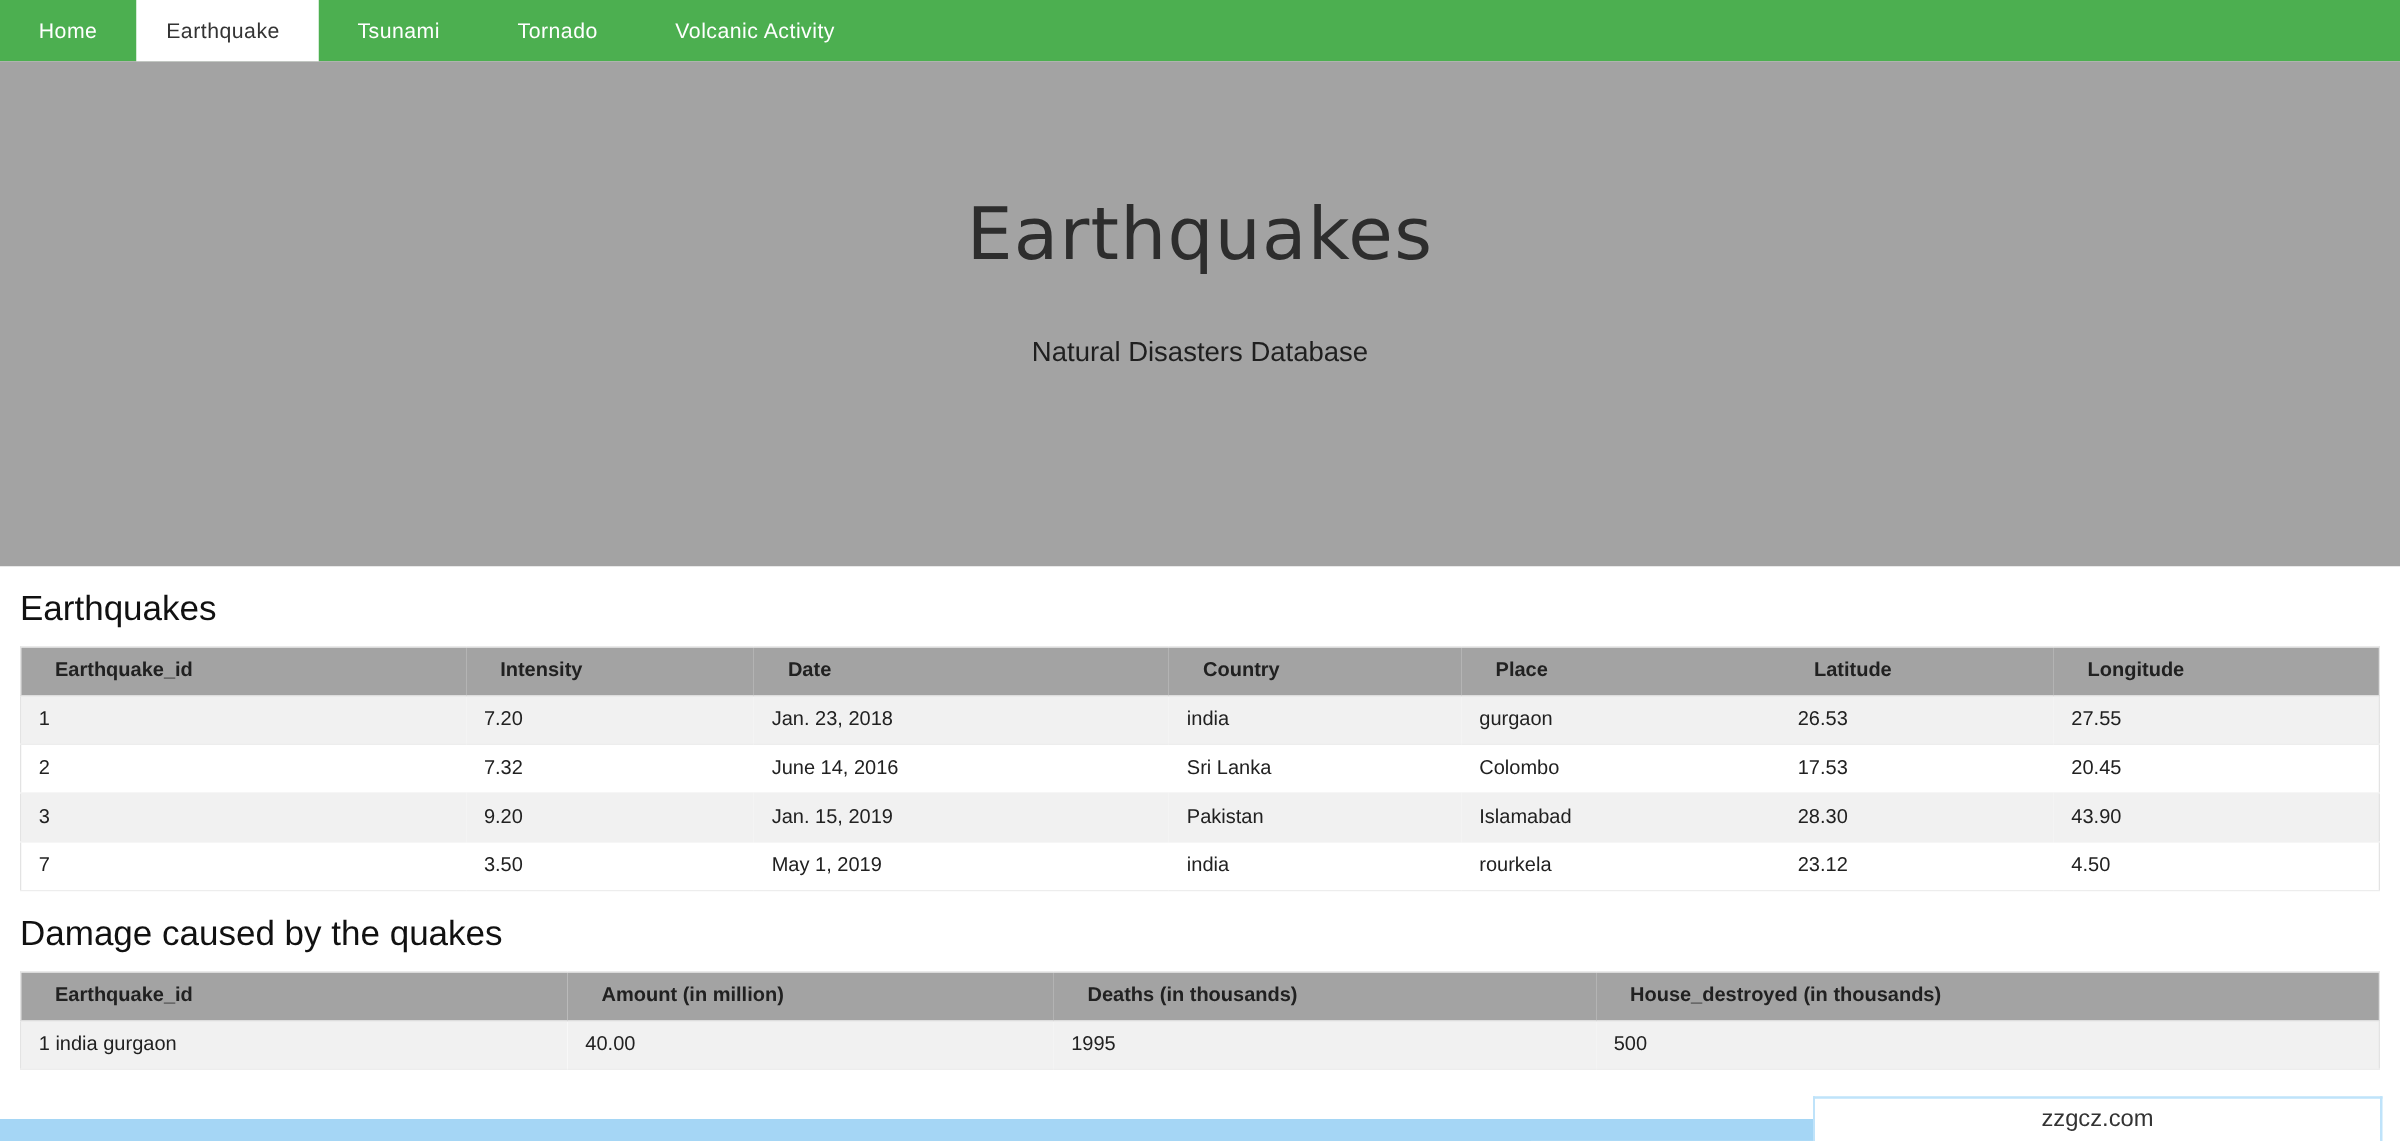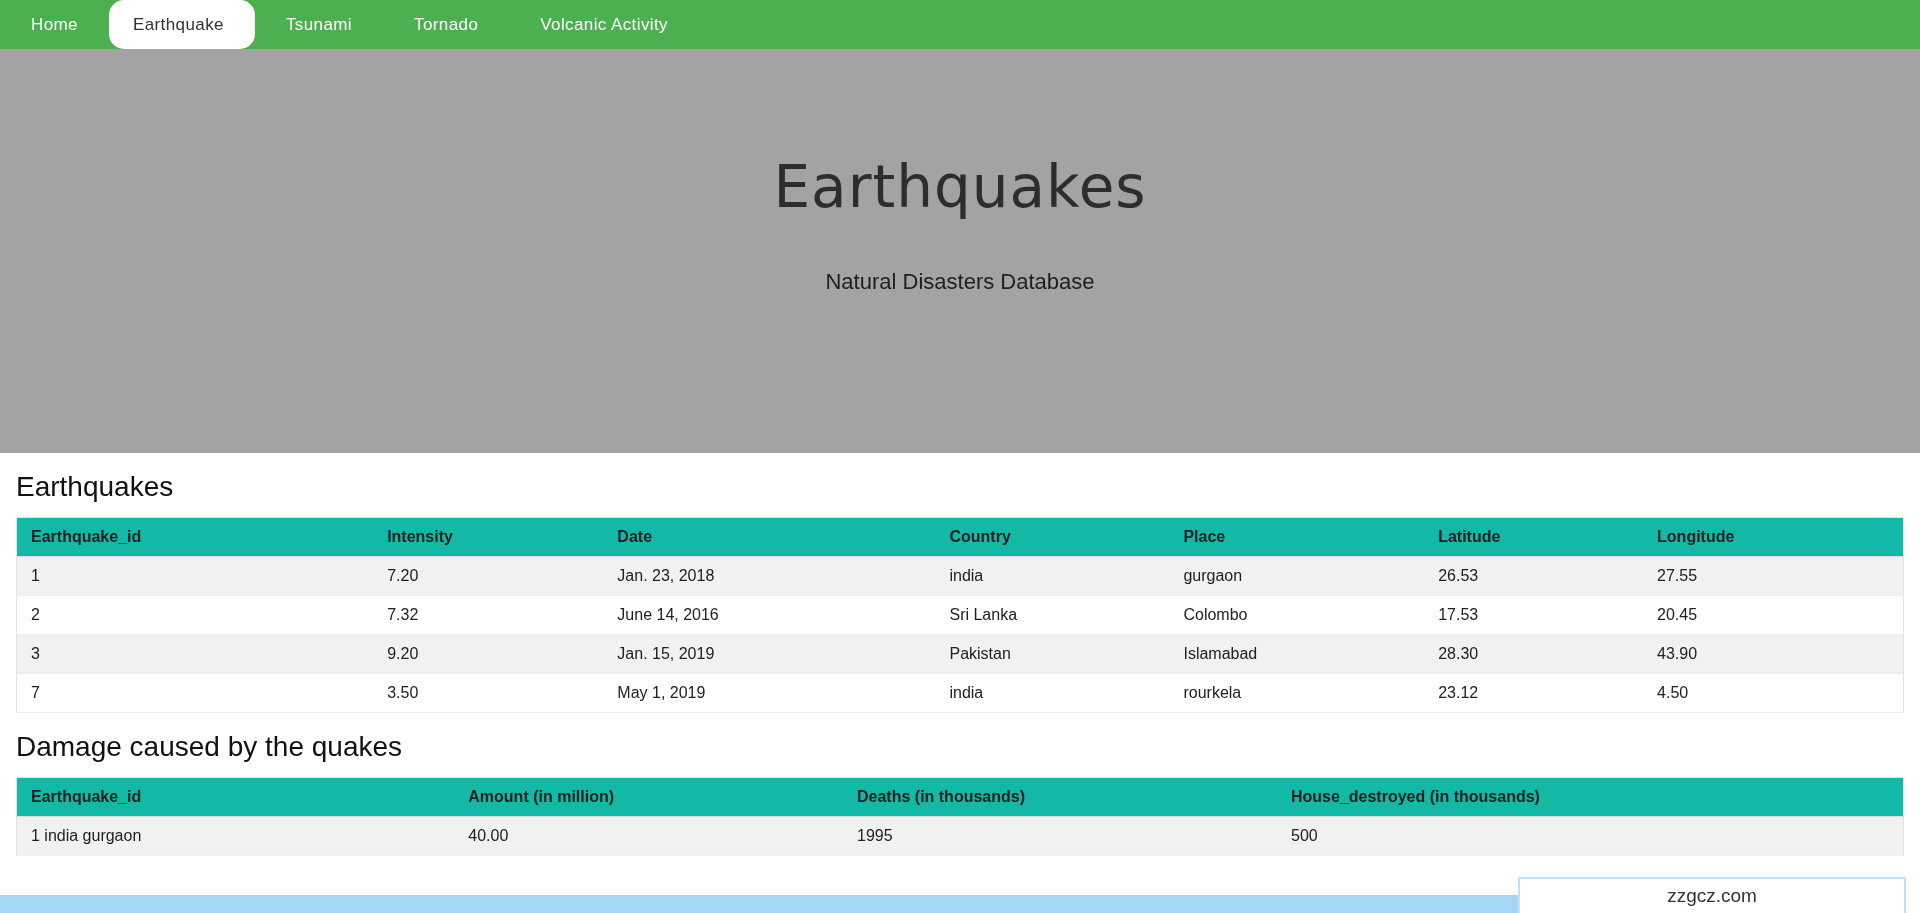--- a/index.html
+++ b/index.html
@@ -22,21 +22,20 @@
   .nav-item {
     display: flex;
     align-items: center;
     padding: 0 31px;
     font-size: 17px;
     letter-spacing: 0.4px;
     color: #ffffff;
     text-decoration: none;
     cursor: pointer;
     white-space: nowrap;
-    border-radius: 15px;
   }
   .nav-item.active {
     background: #ffffff;
     color: #333333;
     padding-left: 24px;
   }
 
   
   .hero {
     height: 404px;
@@ -72,23 +71,23 @@
   table.data-table {
     width: 100%;
     border-collapse: collapse;
     border: 1px solid #e3e3e3;
     table-layout: fixed;
     font-size: 16px;
   }
   table.data-table th {
     text-align: left;
     font-weight: bold;
-    padding: 10px 14px;
+    padding: 10px 27px;
     border-bottom: 1px solid #dddddd;
-    background: #14b8a6;
+    background: #a3a3a3;
     height: 39px;
   }
   table.data-table td {
     padding: 10px 14px;
     border-bottom: 1px solid #ededed;
     height: 39px;
     overflow: hidden;
     white-space: nowrap;
   }
   table.data-table tbody tr:nth-child(odd) { background: #f1f1f1; }
@@ -105,21 +104,21 @@
   .hscrollbar-thumb {
     position: absolute;
     left: 0; top: 0; bottom: 0;
     width: 1518px;
     background: #a5d6f5;
     cursor: pointer;
   }
   .watermark {
     position: fixed;
     right: 14px; bottom: 0;
-    width: 388px;
+    width: 456px;
     height: 36px;
     background: #ffffff;
     border: 2px solid #bfe3fa;
     border-bottom: none;
     display: flex;
     align-items: center;
     justify-content: center;
     font-size: 19px;
     color: #333333;
     z-index: 10;

